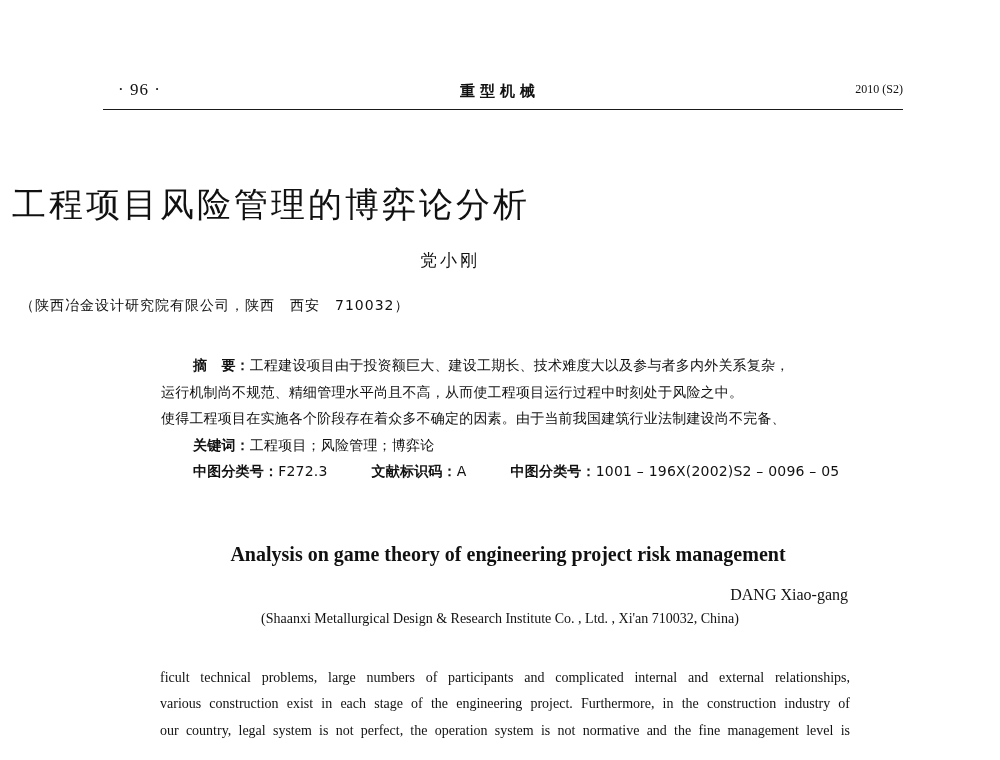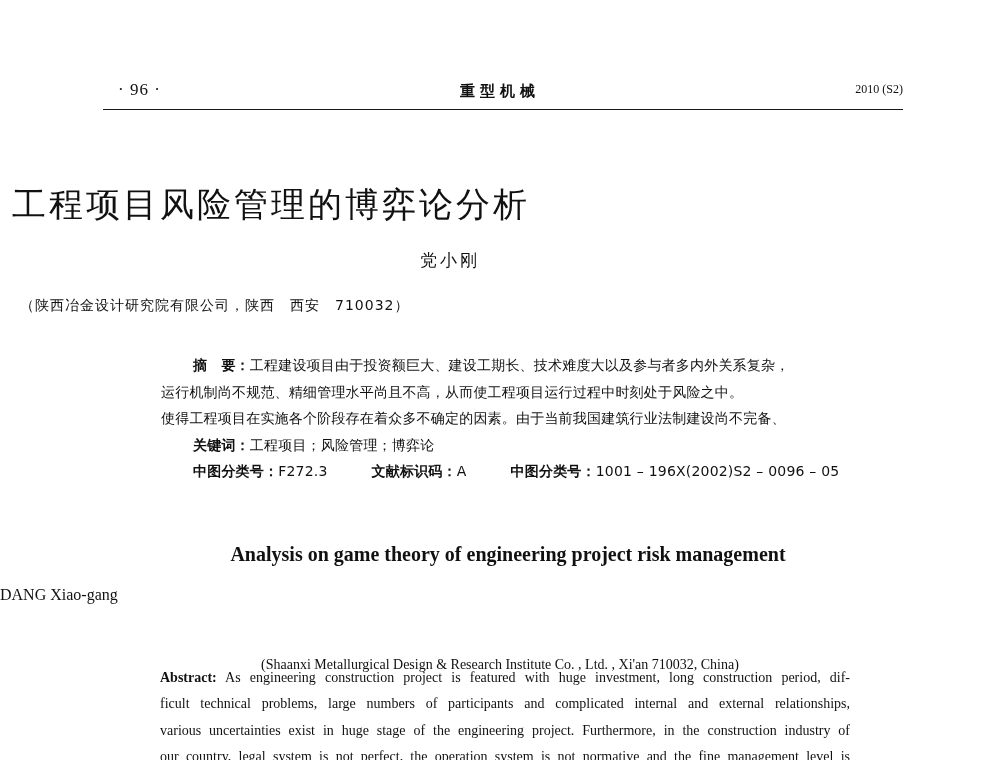--- a/index.html
+++ b/index.html
@@ -85,28 +85,27 @@
 
     
     .en-title {
       left: 0; width: 1000px; top: 535px;
       text-align: center;
       font-size: 20px; font-weight: bold;
       margin: 8px;
     }
     .en-author {
       left: 0; width: 848px; top: 586px;
-      text-align: left;
+      text-align: right;
       font-size: 16px;
     }
     .en-affil {
       left: 0; width: 1000px; top: 611px;
       text-align: center;
       font-size: 14px;
-      margin-top: 46px;
     }
 
     
     .en-abstract {
       left: 160px; width: 690px; top: 665px;
       font-size: 14px;
       line-height: 26.3px;
       text-align: justify;
       text-align-last: justify;
       margin: 0;
@@ -131,17 +130,16 @@
   <p>使得工程项目在实施各个阶段存在着众多不确定的因素。由于当前我国建筑行业法制建设尚不完备、</p>
   <p class="indent meta-line"><span class="label-bold">关键词：</span><span>工程项目；风险管理；博弈论</span></p>
   <p class="indent meta-line"><span class="label-bold">中图分类号：</span><span>F272.3</span><span class="meta-gap"></span><span class="label-bold">文献标识码：</span><span>A</span><span class="meta-gap"></span><span class="label-bold">中图分类号：</span><span>1001 – 196X(2002)S2 – 0096 – 05</span></p>
 </div>
 
 <h2 class="abs en-title">Analysis on game theory of engineering project risk management</h2>
 <div class="abs en-author">DANG Xiao-gang</div>
 <div class="abs en-affil">(Shaanxi Metallurgical Design &amp; Research Institute Co. , Ltd. , Xi'an 710032, China)</div>
 
 <div class="abs en-abstract">
-  <div><span class="label-bold">Abstract:</span><span> As engineering construction project is featured with huge investment, long construction period, dif-</span></div>
   <div>ficult technical problems, large numbers of participants and complicated internal and external relationships,</div>
-  <div>various uncertainties exist in huge stage of the engineering project. Furthermore, in the construction industry of</div>
+  <div>various construction exist in each stage of the engineering project. Furthermore, in the construction industry of</div>
   <div>our country, legal system is not perfect, the operation system is not normative and the fine management level is</div>
 </div>
 
 </body></html>

